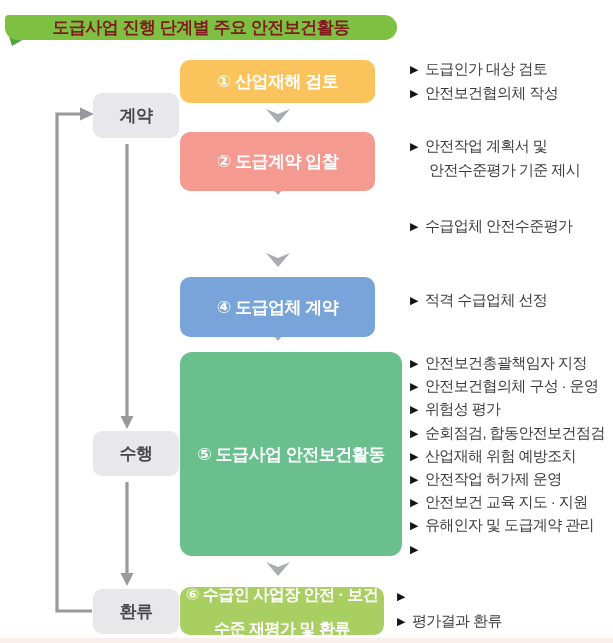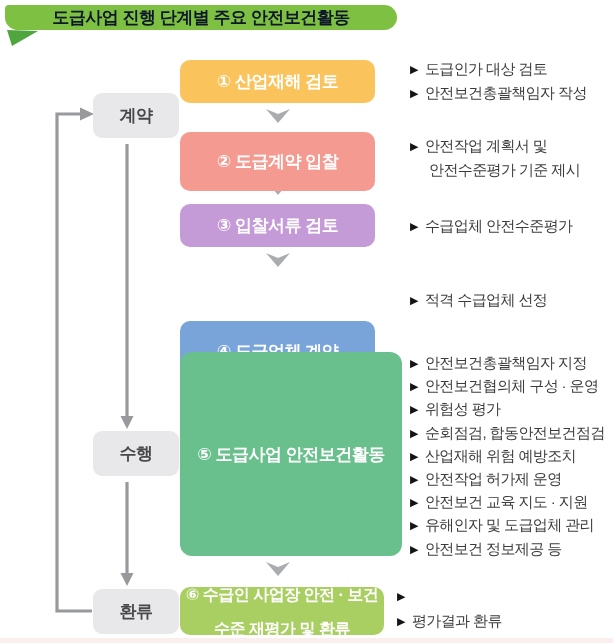--- a/index.html
+++ b/index.html
@@ -5,43 +5,43 @@
   html,body{margin:0;padding:0;}
   body{
     width:613px;height:643px;background:#ffffff;position:relative;
     font-family:"Liberation Sans","DejaVu Sans",sans-serif;
     -webkit-font-smoothing:antialiased;overflow:hidden;
   }
   .canvas{position:absolute;inset:0;width:613px;height:643px;}
   svg.flow{position:absolute;left:0;top:0;width:613px;height:643px;z-index:1;}
 
   .banner{
-    position:absolute;left:5px;top:5px;width:392px;height:25px;z-index:2;
+    position:absolute;left:5px;top:15px;width:392px;height:25px;z-index:2;
     border-radius:4px 13px 13px 13px;
     display:flex;align-items:center;justify-content:center;
-    color:#0f172a;font-weight:bold;font-size:17px;letter-spacing:-0.5px;
+    color:#7f1d1d;font-weight:bold;font-size:17px;letter-spacing:-0.5px;
   }
 
   .stage{
     position:absolute;left:93px;width:86px;height:45px;z-index:2;
     border-radius:9px;display:flex;align-items:center;justify-content:center;
     font-size:17px;font-weight:bold;color:#48484A;letter-spacing:-0.5px;
   }
   .stage.s1{top:93px;}  .stage.s2{top:431px;}  .stage.s3{top:589px;}
 
   .step{
     position:absolute;left:180px;z-index:2;
     display:flex;align-items:center;justify-content:center;
     color:#ffffff;font-weight:bold;font-size:17px;letter-spacing:-0.5px;
     border-radius:10px;text-align:center;
   }
   .step.p1{top:60px;height:43px;width:195px;}
   .step.p2{top:132px;height:59px;width:195px;}
   .step.p3{top:204px;height:43px;width:195px;}
-  .step.p4{top:277px;height:60px;width:195px;margin-top:44px;}
+  .step.p4{top:277px;height:60px;width:195px;}
   .step.p5{top:352px;height:204px;width:222px;border-radius:12px;}
   .step.p6{top:587px;height:48px;width:204px;flex-direction:column;font-size:16px;line-height:21px;}
 
   .bgroup{position:absolute;left:410px;z-index:2;}
   .bgroup.g1{top:57px;}
   .bgroup.g2{top:134px;}
   .bgroup.g3{top:214px;}
   .bgroup.g4{top:288px;}
   .bgroup.g5{top:352px;}
   .bgroup.g6{top:584px;left:397px;}
@@ -91,42 +91,39 @@
   <div class="stage s3" style="background: rgb(232, 232, 234);">
     <span>환류</span>
   </div>
 
   <div class="step p1" style="background: rgb(250, 195, 91);">
     <span>① 산업재해 검토</span>
   </div>
   <div class="step p2" style="background: rgb(245, 154, 145);">
     <span>② 도급계약 입찰</span>
   </div>
-  <div class="step p3" style="background: rgb(197, 155, 215);">
-    <span>③ 입찰서류 검토</span>
-  </div>
   <div class="step p4" style="background: rgb(121, 164, 218);">
     <span>④ 도급업체 계약</span>
   </div>
   <div class="step p5" style="background: rgb(105, 192, 141);">
     <span>⑤ 도급사업 안전보건활동</span>
   </div>
   <div class="step p6" style="background: rgb(169, 206, 98); gap: 13px;">
     <span>⑥ 수급인 사업장 안전 · 보건</span>
     <span>수준 재평가 및 환류</span>
   </div>
 
   <div class="bgroup g1">
     <div class="bline">
       <span class="mk">▶</span>
       <span>도급인가 대상 검토</span>
     </div>
     <div class="bline">
       <span class="mk">▶</span>
-      <span>안전보건총괄책임자 작성</span>
+      <span>안전보건협의체 작성</span>
     </div>
   </div>
 
   <div class="bgroup g2">
     <div class="bline">
       <span class="mk">▶</span>
       <span>안전작업 계획서 및</span>
     </div>
     <div class="bline cont">
       <span>안전수준평가 기준 제시</span>
@@ -171,25 +168,24 @@
     <div class="bline">
       <span class="mk">▶</span>
       <span>안전작업 허가제 운영</span>
     </div>
     <div class="bline">
       <span class="mk">▶</span>
       <span>안전보건 교육 지도 · 지원</span>
     </div>
     <div class="bline">
       <span class="mk">▶</span>
-      <span>유해인자 및 도급업체 관리</span>
+      <span>유해인자 및 도급계약 관리</span>
     </div>
     <div class="bline">
       <span class="mk">▶</span>
-      <span>안전보건 정보제공 등</span>
     </div>
   </div>
 
   <div class="bgroup g6">
     <div class="bline">
       <span class="mk">▶</span>
     </div>
     <div class="bline">
       <span class="mk">▶</span>
       <span>평가결과 환류</span>

